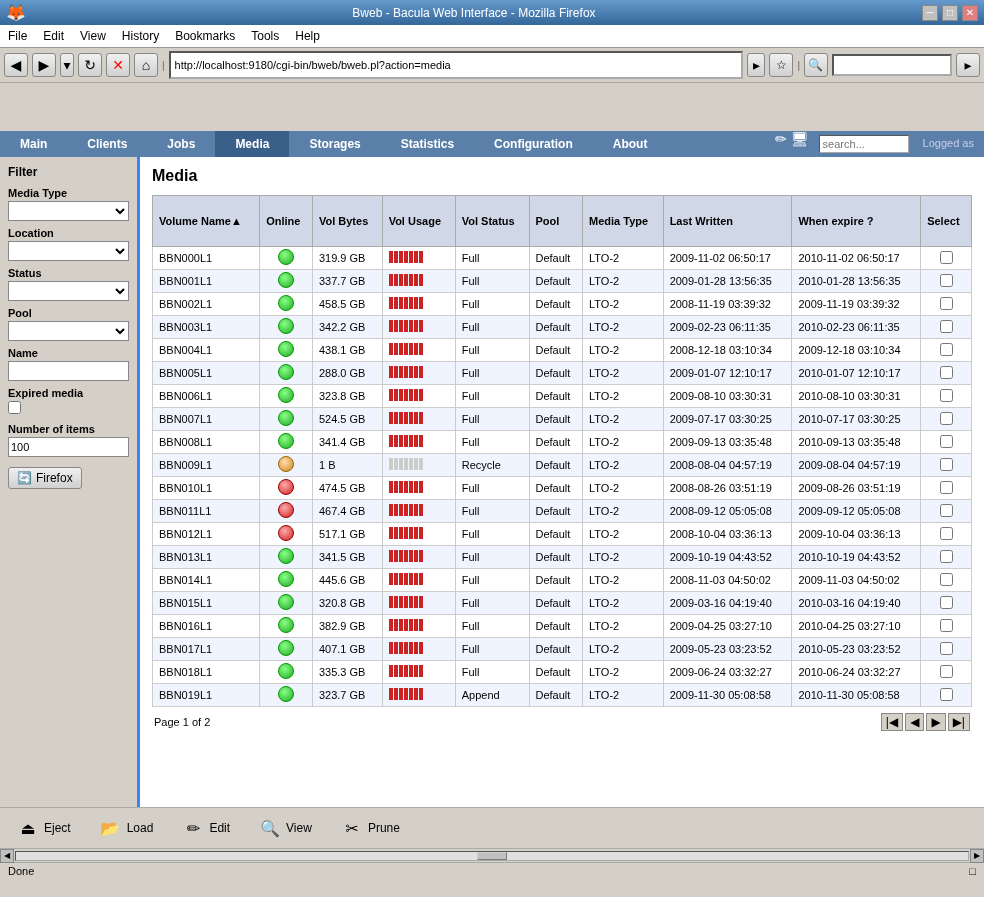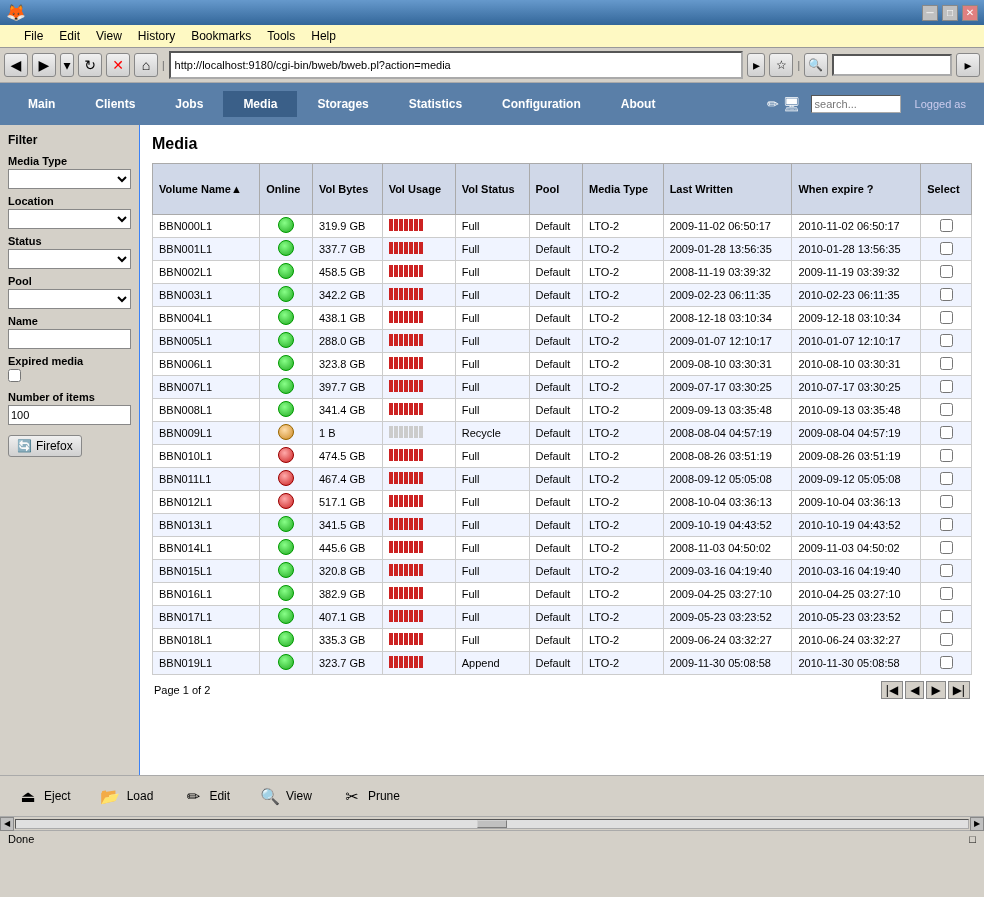--- a/index.html
+++ b/index.html
@@ -17,25 +17,25 @@
     }
     #titlebar .title { flex: 1; text-align: center; font-size: 12px; }
     #titlebar .controls { display: flex; gap: 4px; }
     #titlebar .ctrl-btn {
       width: 16px; height: 16px; background: #c0c0c0; border: 1px solid #888;
       display: flex; align-items: center; justify-content: center; font-size: 10px; cursor: pointer;
     }
 
     
     #menubar {
-      background: #fef9c3;
+      background: #ffffff;
       border-bottom: 1px solid #999;
       display: flex;
       align-items: center;
-      padding: 2px 16px;
+      padding: 2px 0;
     }
     #menubar span {
       padding: 2px 8px;
       cursor: pointer;
       font-size: 12px;
     }
 
     
     #toolbar {
       background: #d4d0c8;
@@ -56,22 +56,23 @@
     }
     #search-box {
       width: 120px; height: 22px; border: 2px inset #aaa; padding: 0 4px;
       font-size: 11px; background: white;
     }
 
     
     #navtabs {
       background: #5a7fa8;
       display: flex;
-      align-items: center;
-      padding: 8px;
+      align-items: flex-start;
+      padding: 0;
+      margin-top: 48px;
     }
     .nav-tab {
       color: white;
       padding: 6px 20px;
       cursor: pointer;
       font-size: 12px;
       font-weight: bold;
       text-decoration: none;
       display: flex; align-items: center;
     }
@@ -94,21 +95,21 @@
     #main-layout {
       display: flex;
       background: #e8e8e8;
       min-height: 650px;
     }
 
     
     #sidebar {
       width: 140px;
       background: #d4d0c8;
-      border-right: 1px solid #3b82f6;
+      border-right: 3px solid #3b82f6;
       padding: 8px;
       flex-shrink: 0;
     }
     #sidebar h3 {
       font-size: 12px;
       font-weight: bold;
       margin-bottom: 8px;
       color: #000;
     }
     .filter-label {
@@ -278,20 +279,21 @@
       width: 30px; height: 100%; background: #c0c0c0;
       border: 1px outset #d0d0d0; cursor: pointer;
       margin: 0 auto;
     }
   </style>
 </head>
 <body>
 
 <div id="titlebar">
   <span style="font-size:16px;">🦊</span>
+  <span class="title">Bweb - Bacula Web Interface - Mozilla Firefox</span>
   <div class="controls">
     <div class="ctrl-btn">─</div>
     <div class="ctrl-btn">□</div>
     <div class="ctrl-btn" style="background:#e08080;">✕</div>
   </div>
 </div>
 
 <div id="menubar">
   <span>File</span>
   <span>Edit</span>
@@ -552,21 +554,21 @@
     <td>LTO-2</td>
     <td>2009-08-10 03:30:31</td>
     <td>2010-08-10 03:30:31</td>
     <td style="text-align:center;">
       <input type="checkbox" style="">
     </td>
   </tr>
           <tr>
     <td>BBN007L1</td>
     <td style="text-align:center;"><span class="status-green"></span></td>
-    <td>397.7 GB</td>
+    <td>524.5 GB</td>
     <td><div class="vol-bar">
                 <span class="bar-red"></span>
                 <span class="bar-red"></span>
                 <span class="bar-red"></span>
                 <span class="bar-red"></span>
                 <span class="bar-red"></span>
                 <span class="bar-red"></span>
                 <span class="bar-red"></span>
               </div></td>
     <td>Full</td>

